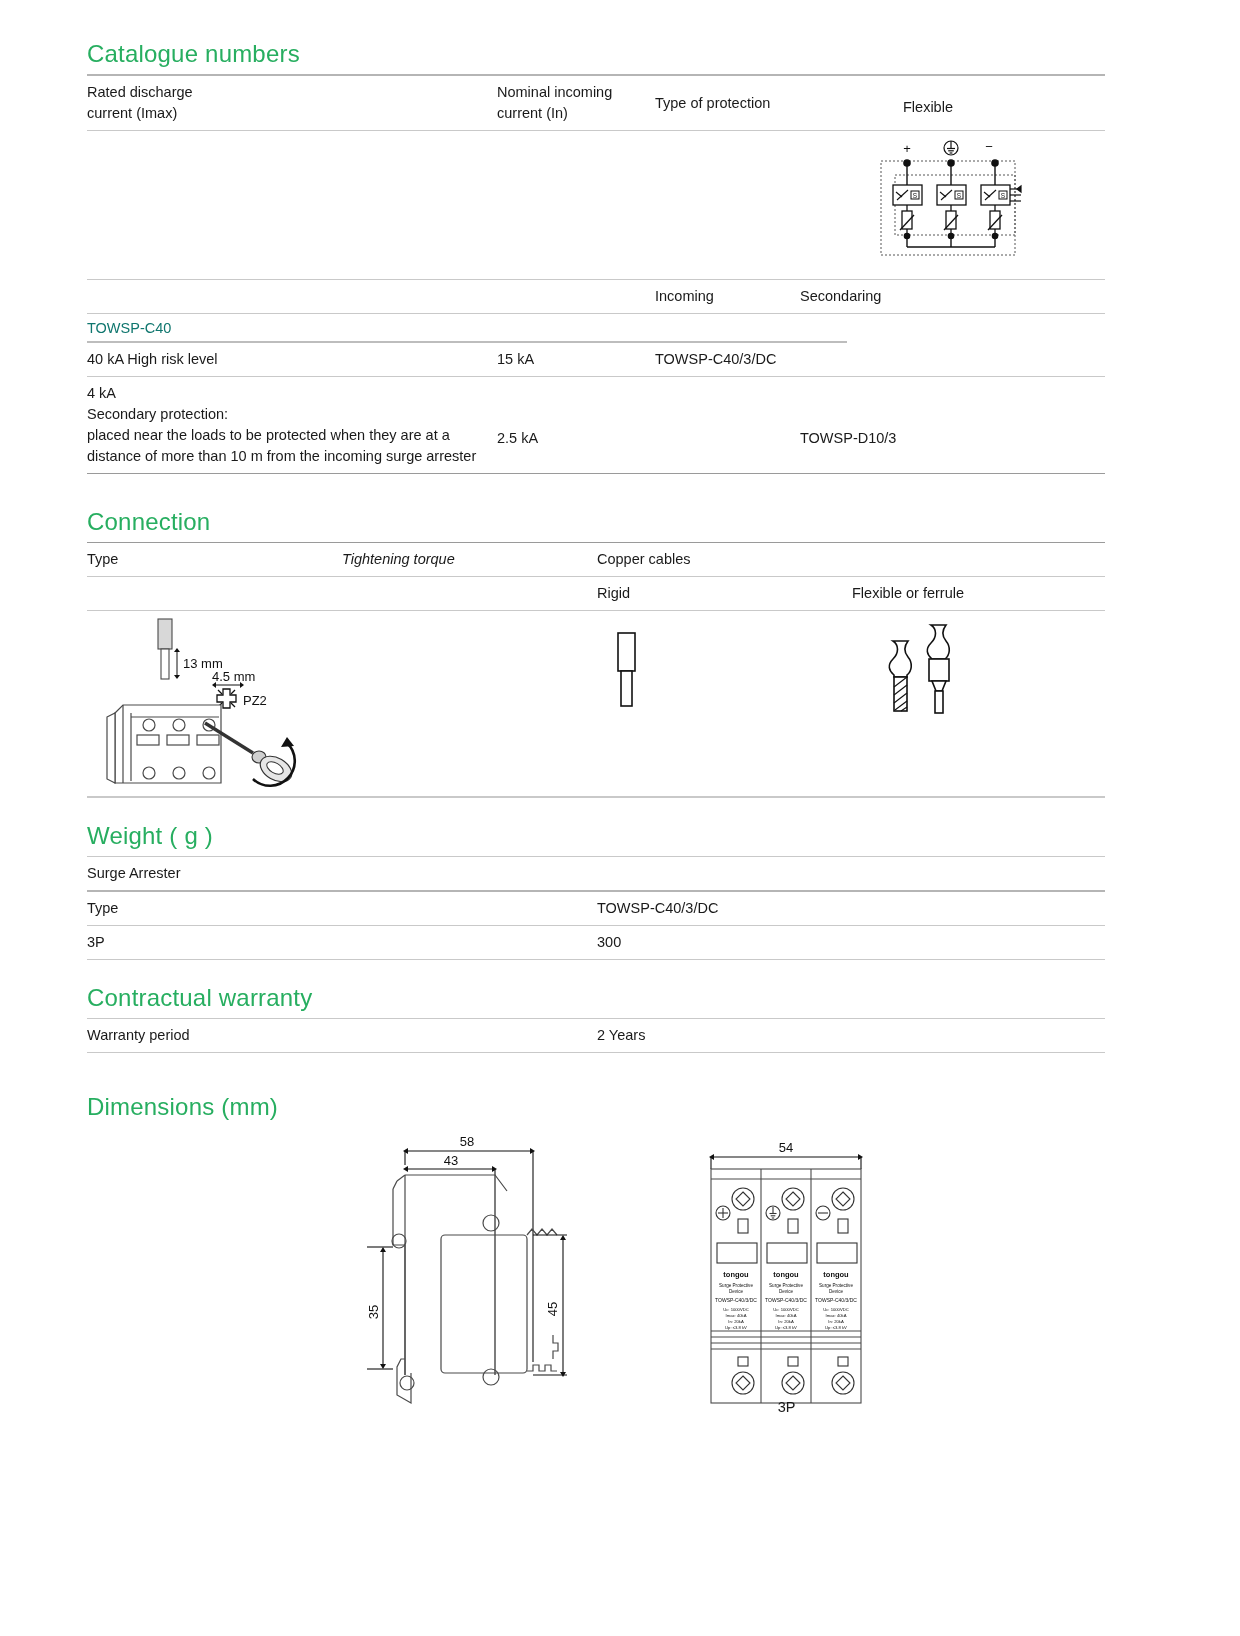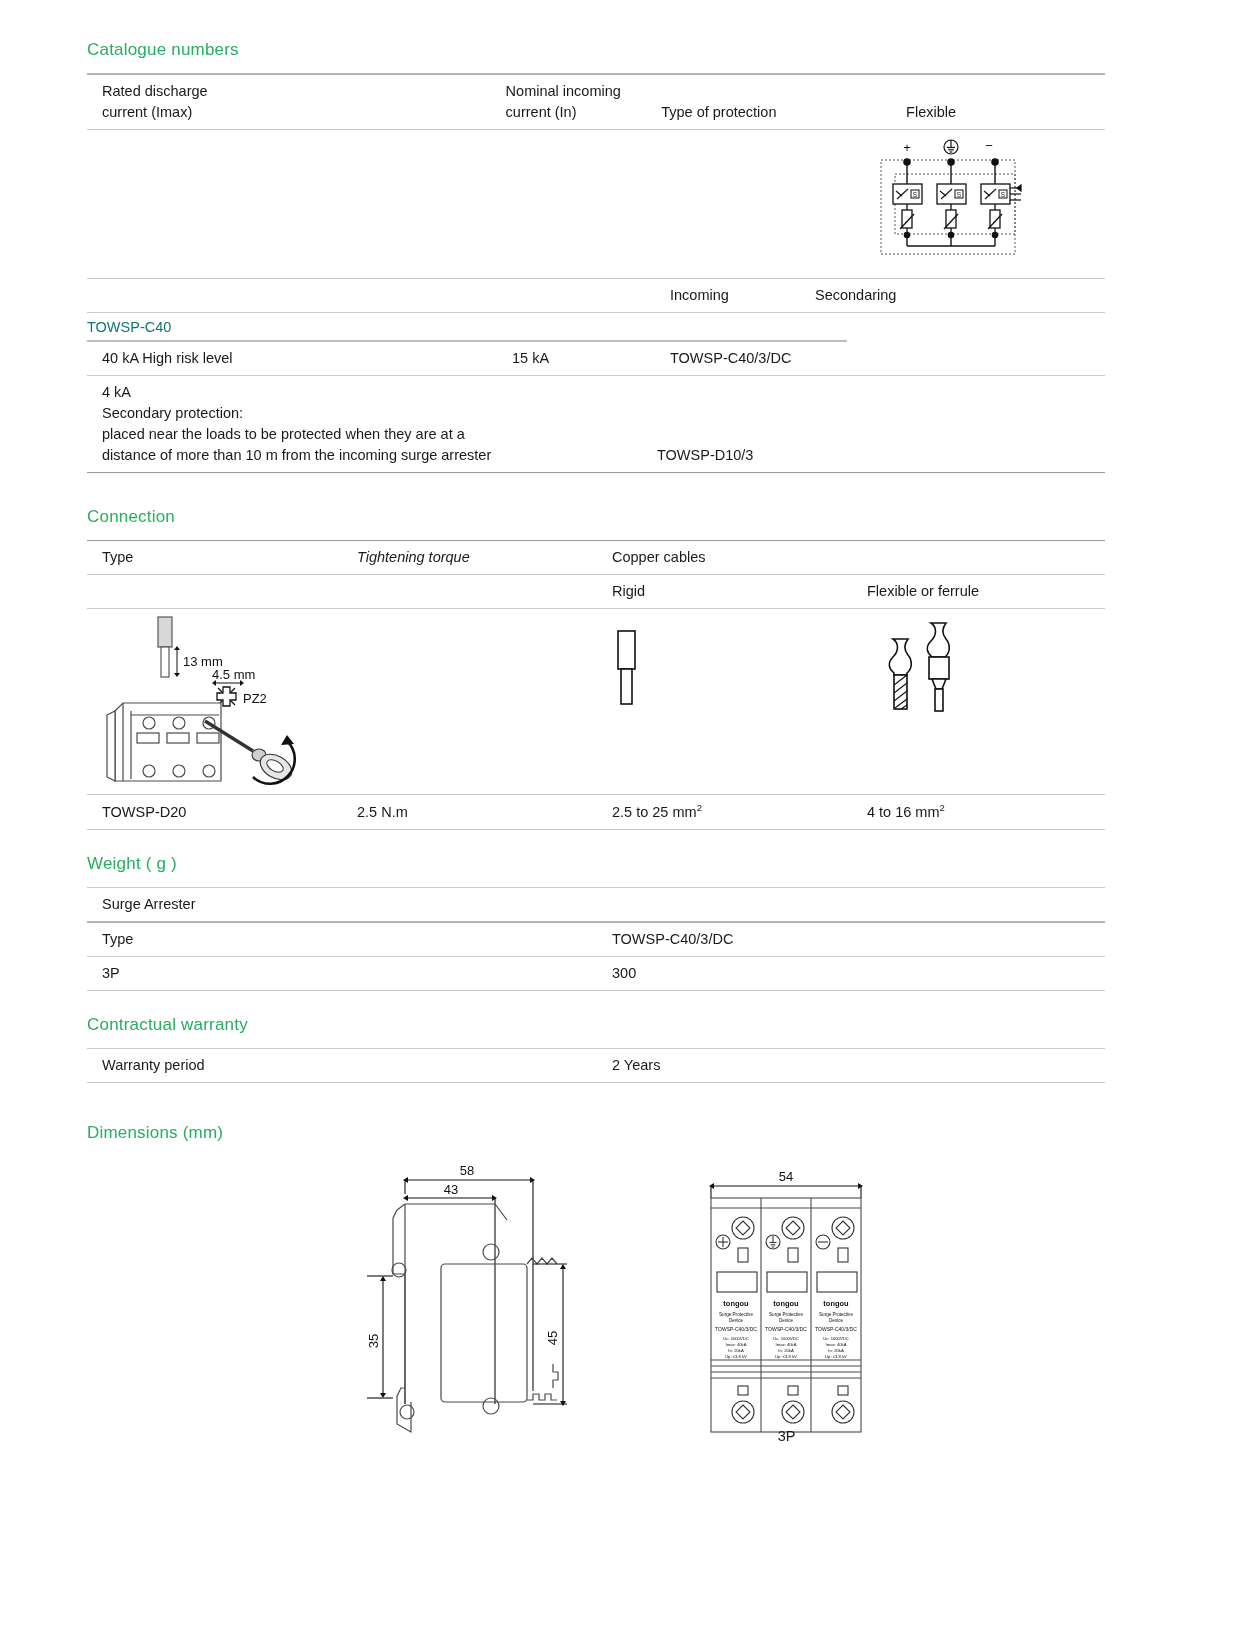--- a/index.html
+++ b/index.html
@@ -11,30 +11,30 @@
     background: #ffffff;
     font-family: "Liberation Sans", sans-serif;
     color: #1a1a1a;
     position: relative;
     overflow: hidden;
   }
   .page { position: absolute; left: 87px; top: 0; width: 1018px; }
 
   .section-title {
     color: #27ae60;
-    font-size: 17px;
+    font-size: 24px;
     font-weight: 400;
     letter-spacing: .2px;
-    padding-bottom: 13px;
+    padding-bottom: 6px;
   }
   .rule        { border-top: 1px solid #9a9a9a; }
   .rule-thin   { border-top: 1px solid #c9c9c9; }
   .rule-thick  { border-top: 2px solid #b5b5b5; }
 
-  .row { display: flex; align-items: flex-end; font-size: 14.5px; line-height: 1.45; margin-left: 15px; }
+  .row { display: flex; align-items: center; font-size: 14.5px; line-height: 1.45; }
   .cell { padding: 6px 4px 6px 0; }
 
   
   #catalogue-head .c1 { width: 410px; }
   #catalogue-head .c2 { width: 158px; }
   #catalogue-head .c3 { width: 200px; }
   #catalogue-head .c4 { width: 250px; text-align: left; padding-left: 48px; padding-top: 14px;}
 
   .net-wrap { height: 148px; position: relative; }
   .net-diagram { position: absolute; left: 786px; top: 6px; }
@@ -226,20 +226,21 @@
   </div>
   <div class="rule-thin"></div>
 
   <div class="row" id="cat-row2">
     <div class="cell c1">
       <div>4 kA</div>
       <div>Secondary protection:</div>
       <div>placed near the loads to be protected when they are at a</div>
       <div>distance of more than 10 m from the incoming surge arrester</div>
     </div>
+    <div class="cell c2">2.5 kA</div>
     <div class="cell c3"></div>
     <div class="cell c4">TOWSP-D10/3</div>
   </div>
   <div class="rule"></div>
 
   <div class="sp-34"></div>
   <div class="section-title">Connection</div>
   <div class="rule"></div>
 
   <div class="row" id="conn-head">
@@ -347,30 +348,20 @@
                    C73,36 74,28 69,22 C64,16 66,10 69,6 Z" fill="#fff" stroke="#111" stroke-width="1.6"></path>
           <rect x="52" y="40" width="20" height="22" fill="#fff" stroke="#111" stroke-width="1.6"></rect>
           <path d="M55,62 L69,62 L65,72 L59,72 Z" fill="#fff" stroke="#111" stroke-width="1.6"></path>
           <rect x="58" y="72" width="8" height="22" fill="#fff" stroke="#111" stroke-width="1.6"></rect>
         </g>
       </svg>
     </div>
   </div>
 
   <div class="rule-thin"></div>
-  <div class="row" id="conn-row">
-    <div class="cell c1">TOWSP-D20</div>
-    <div class="cell c2">2.5 N.m</div>
-    <div class="cell c3">
-      <span>2.5 to 25 mm</span><sup>2</sup>
-    </div>
-    <div class="cell">
-      <span>4 to 16 mm</span><sup>2</sup>
-    </div>
-  </div>
   <div class="rule-thin"></div>
 
   <div class="sp-24"></div>
   <div class="section-title">Weight ( g )</div>
   <div class="rule-thin"></div>
 
   <div class="row" id="weight-r1">
     <div class="cell c1">Surge Arrester</div>
     <div class="cell"></div>
   </div>

